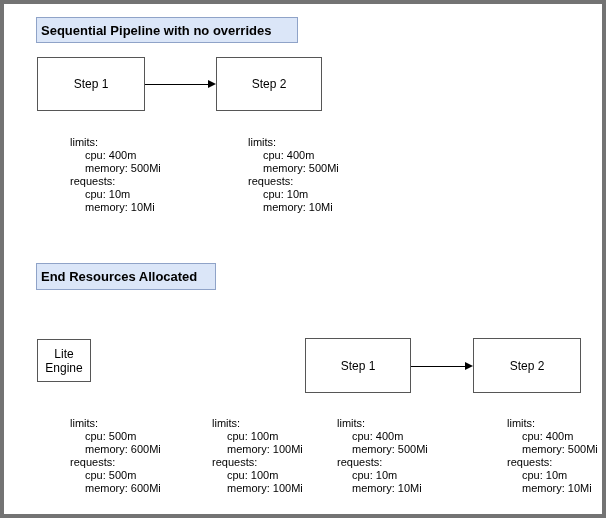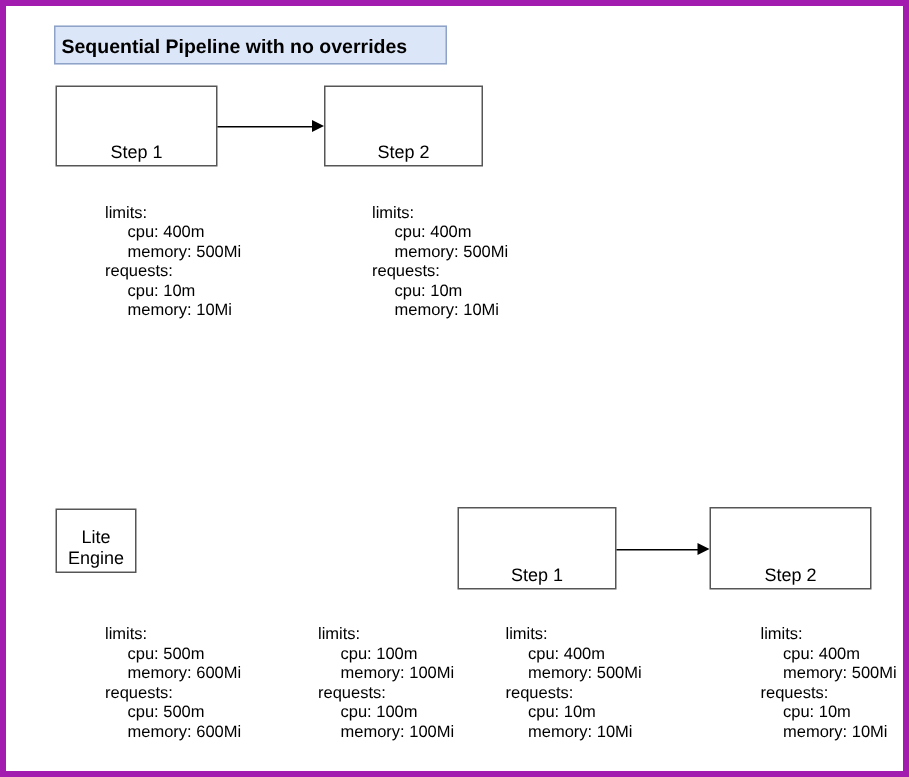--- a/index.html
+++ b/index.html
@@ -2,42 +2,42 @@
 <html><head>
 <meta charset="utf-8">
 <style>
   html, body { margin: 0; padding: 0; background: #ffffff; }
   * { box-sizing: border-box; }
   .frame {
     position: relative;
     width: 606px;
     height: 518px;
     background: #ffffff;
-    border: 4px solid #a21caf;
+    border: 4px solid #737373;
     font-family: "Liberation Sans", sans-serif;
     color: #000000;
     overflow: hidden;
   }
   .title-box {
     position: absolute;
     background: #dbe6f8;
     border: 1px solid #8fa3c8;
     display: flex;
     align-items: center;
     padding-left: 4px;
     font-weight: bold;
     font-size: 13px;
     white-space: nowrap;
   }
   .node {
     position: absolute;
     background: #ffffff;
     border: 1px solid #565656;
     display: flex;
-    align-items: flex-end;
+    align-items: center;
     justify-content: center;
     text-align: center;
     font-size: 12px;
     line-height: 14px;
     padding: 2px;
   }
   .arrow { position: absolute; height: 8px; }
   .arrow .line {
     position: absolute;
     left: 0; right: 5px; top: 3.5px;
@@ -91,20 +91,23 @@
   </div>
   <div class="res" style="left:213px; top:132px;">
     <div>limits:</div>
     <div class="ind">cpu: 400m</div>
     <div class="ind">memory: 500Mi</div>
     <div>requests:</div>
     <div class="ind">cpu: 10m</div>
     <div class="ind">memory: 10Mi</div>
   </div>
 
+  <div class="title-box" style="left:32px; top:259px; width:180px; height:27px;">
+    <span>End Resources Allocated</span>
+  </div>
 
   <div class="node" style="left:33px; top:335px; width:54px; height:43px;">
     <span>Lite Engine</span>
   </div>
   <div class="node" style="left:301px; top:334px; width:106px; height:55px;">
     <span>Step 1</span>
   </div>
   <div class="arrow" style="left:407px; top:358px; width:62px;">
     <span class="line"></span>
     <span class="head"></span>

